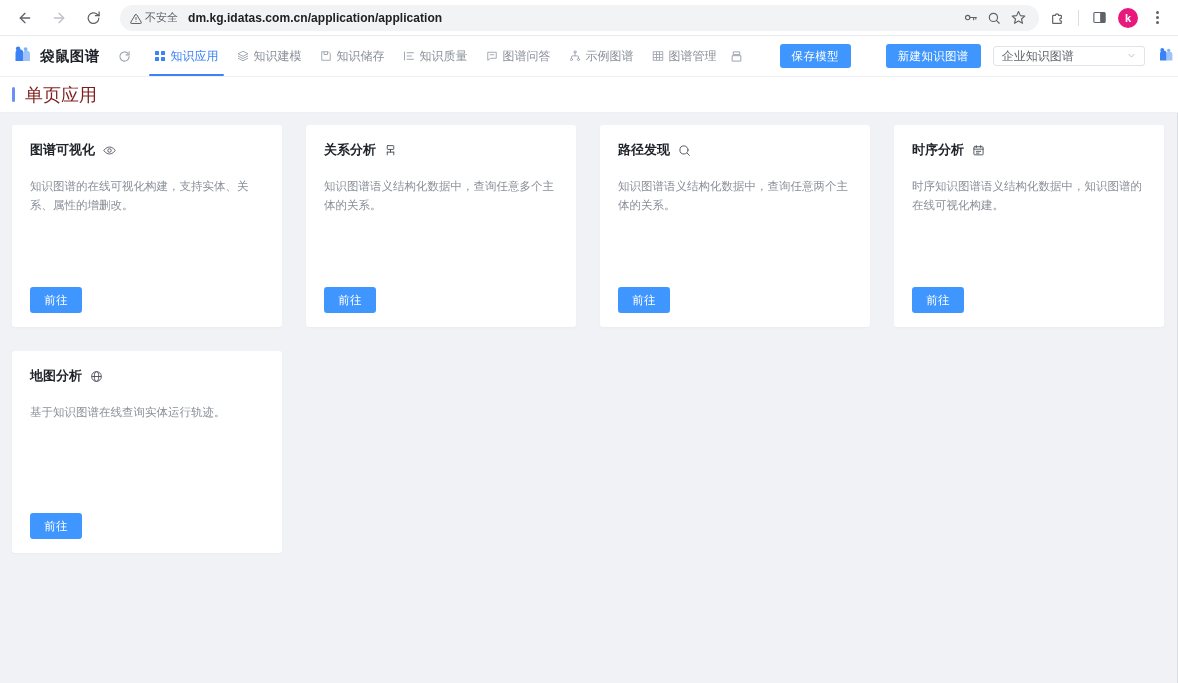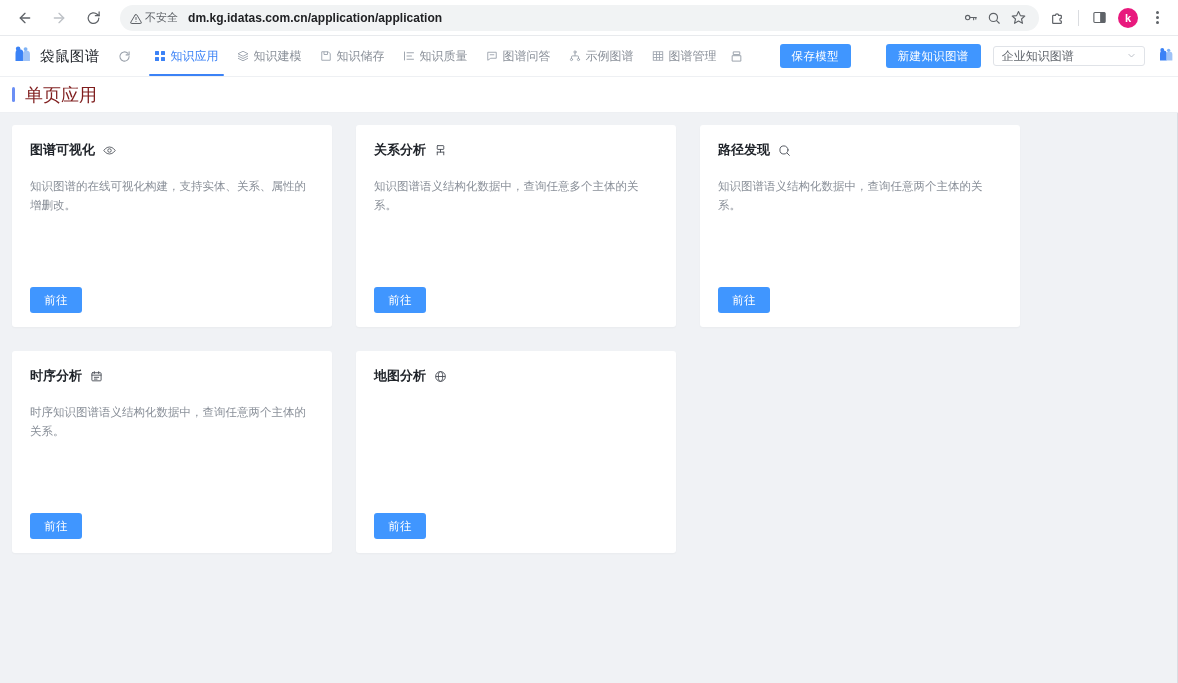--- a/index.html
+++ b/index.html
@@ -90,21 +90,21 @@
     background: #ffffff;
     display: flex;
     align-items: center;
     padding: 0 10px 0 12px;
     border-bottom: 1px solid #eef0f3;
     gap: 0;
     white-space: nowrap;
   }
   .brand { display: flex; align-items: center; gap: 7px; flex: 0 0 auto; }
   .brand-name {
-    font-size: 14.5px; font-weight: 400; color: #1f2329; letter-spacing: 0.4px;
+    font-size: 14.5px; font-weight: 700; color: #1f2329; letter-spacing: 0.4px;
   }
   .refresh-btn {
     margin: 0 14px 0 18px; color: #9aa1ab;
     display: flex; align-items: center; flex: 0 0 auto;
   }
   .nav-list { display: flex; align-items: center; flex: 0 0 auto; }
   .nav-item {
     display: flex; align-items: center; gap: 5px;
     padding: 0 9px;
     height: 40px;
@@ -172,21 +172,21 @@
     padding: 12px;
     overflow: hidden;
     border-right: 1px solid #d9dde3;
   }
   .card-grid {
     display: flex;
     flex-wrap: wrap;
     gap: 24px;
   }
   .app-card {
-    width: 320px;
+    width: 270px;
     height: 202px;
     background: #ffffff;
     border-radius: 3px;
     padding: 16px 18px 14px 18px;
     display: flex;
     flex-direction: column;
     box-shadow: 0 1px 2px rgba(0,0,0,0.03);
   }
   .card-title-row {
     display: flex; align-items: center; gap: 8px;
@@ -479,32 +479,33 @@
           <svg width="13" height="13" viewBox="0 0 24 24" fill="none" stroke="currentColor" stroke-width="1.7" stroke-linecap="round">
               <rect x="3.5" y="5" width="17" height="15" rx="1.5"></rect>
               <line x1="3.5" y1="9.5" x2="20.5" y2="9.5"></line>
               <line x1="8" y1="3" x2="8" y2="6.5"></line>
               <line x1="16" y1="3" x2="16" y2="6.5"></line>
               <line x1="8" y1="13.5" x2="16" y2="13.5"></line>
               <line x1="8" y1="16.8" x2="13" y2="16.8"></line>
             </svg>
         </span>
       </div>
-      <div class="card-desc">时序知识图谱语义结构化数据中，查询任意两个主体的关系。</div>
+      <div class="card-desc">时序知识图谱语义结构化数据中，知识图谱的在线可视化构建。</div>
       <button class="card-btn">前往</button>
     </div>
 
     <div class="app-card">
       <div class="card-title-row">
         <span class="card-title">地图分析</span>
         <span class="card-icon">
           <svg width="13" height="13" viewBox="0 0 24 24" fill="none" stroke="currentColor" stroke-width="1.7">
               <circle cx="12" cy="12" r="9"></circle>
               <ellipse cx="12" cy="12" rx="4" ry="9"></ellipse>
               <line x1="3" y1="12" x2="21" y2="12"></line>
             </svg>
         </span>
       </div>
+      <div class="card-desc">基于知识图谱在线查询实体运行轨迹。</div>
       <button class="card-btn">前往</button>
     </div>
 
   </div>
 </div>
 
 </body></html>

